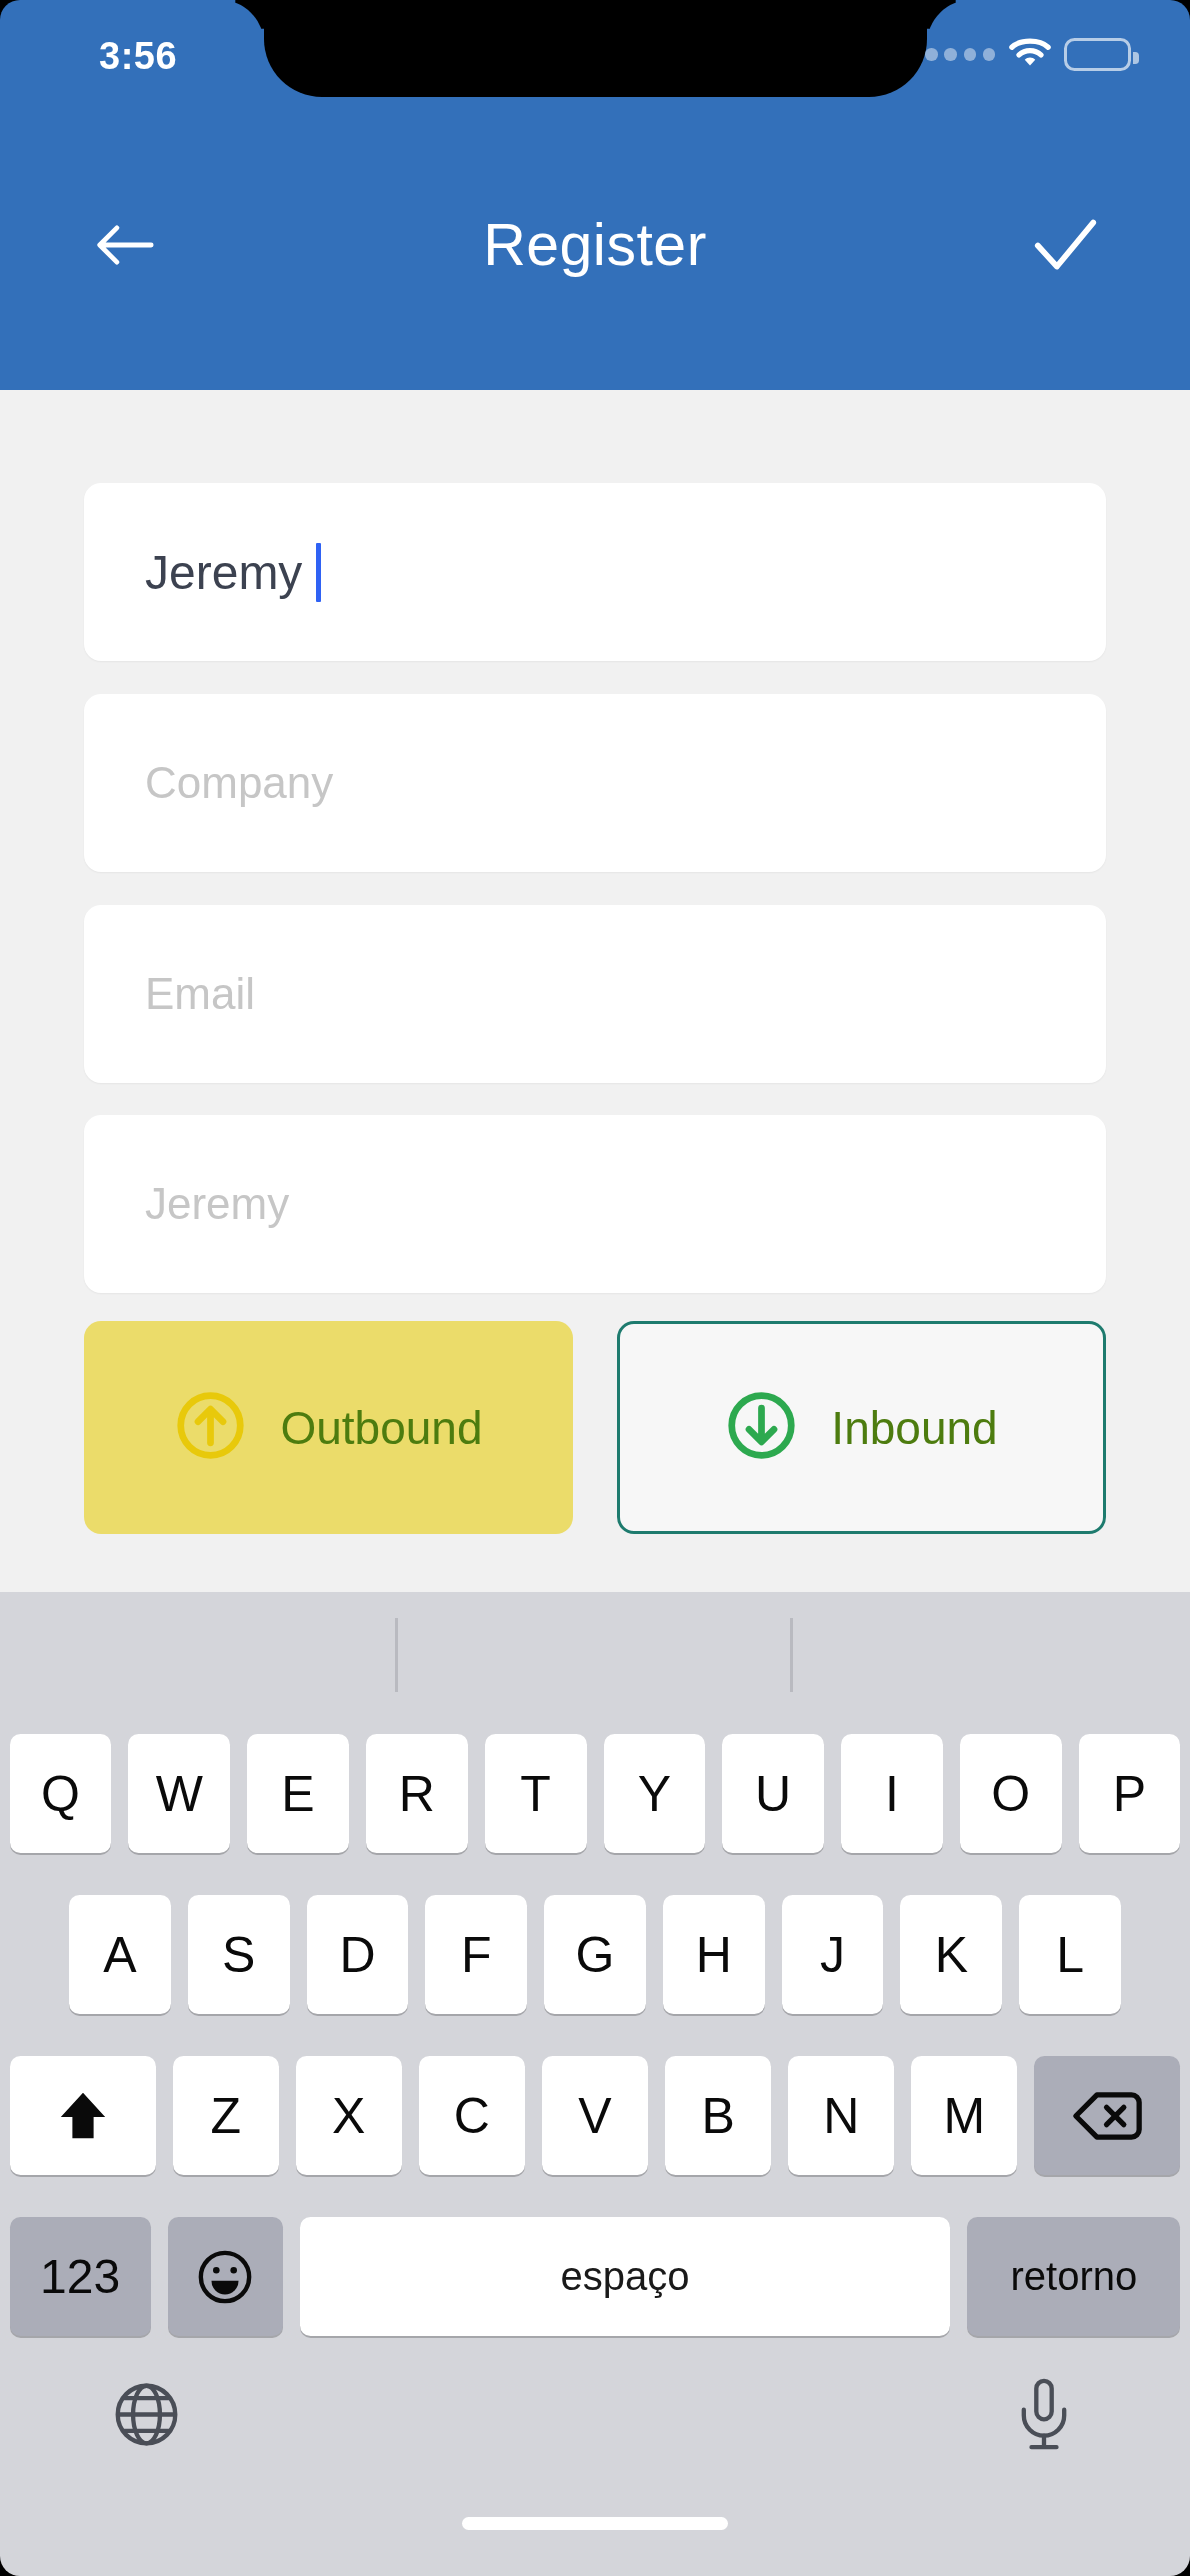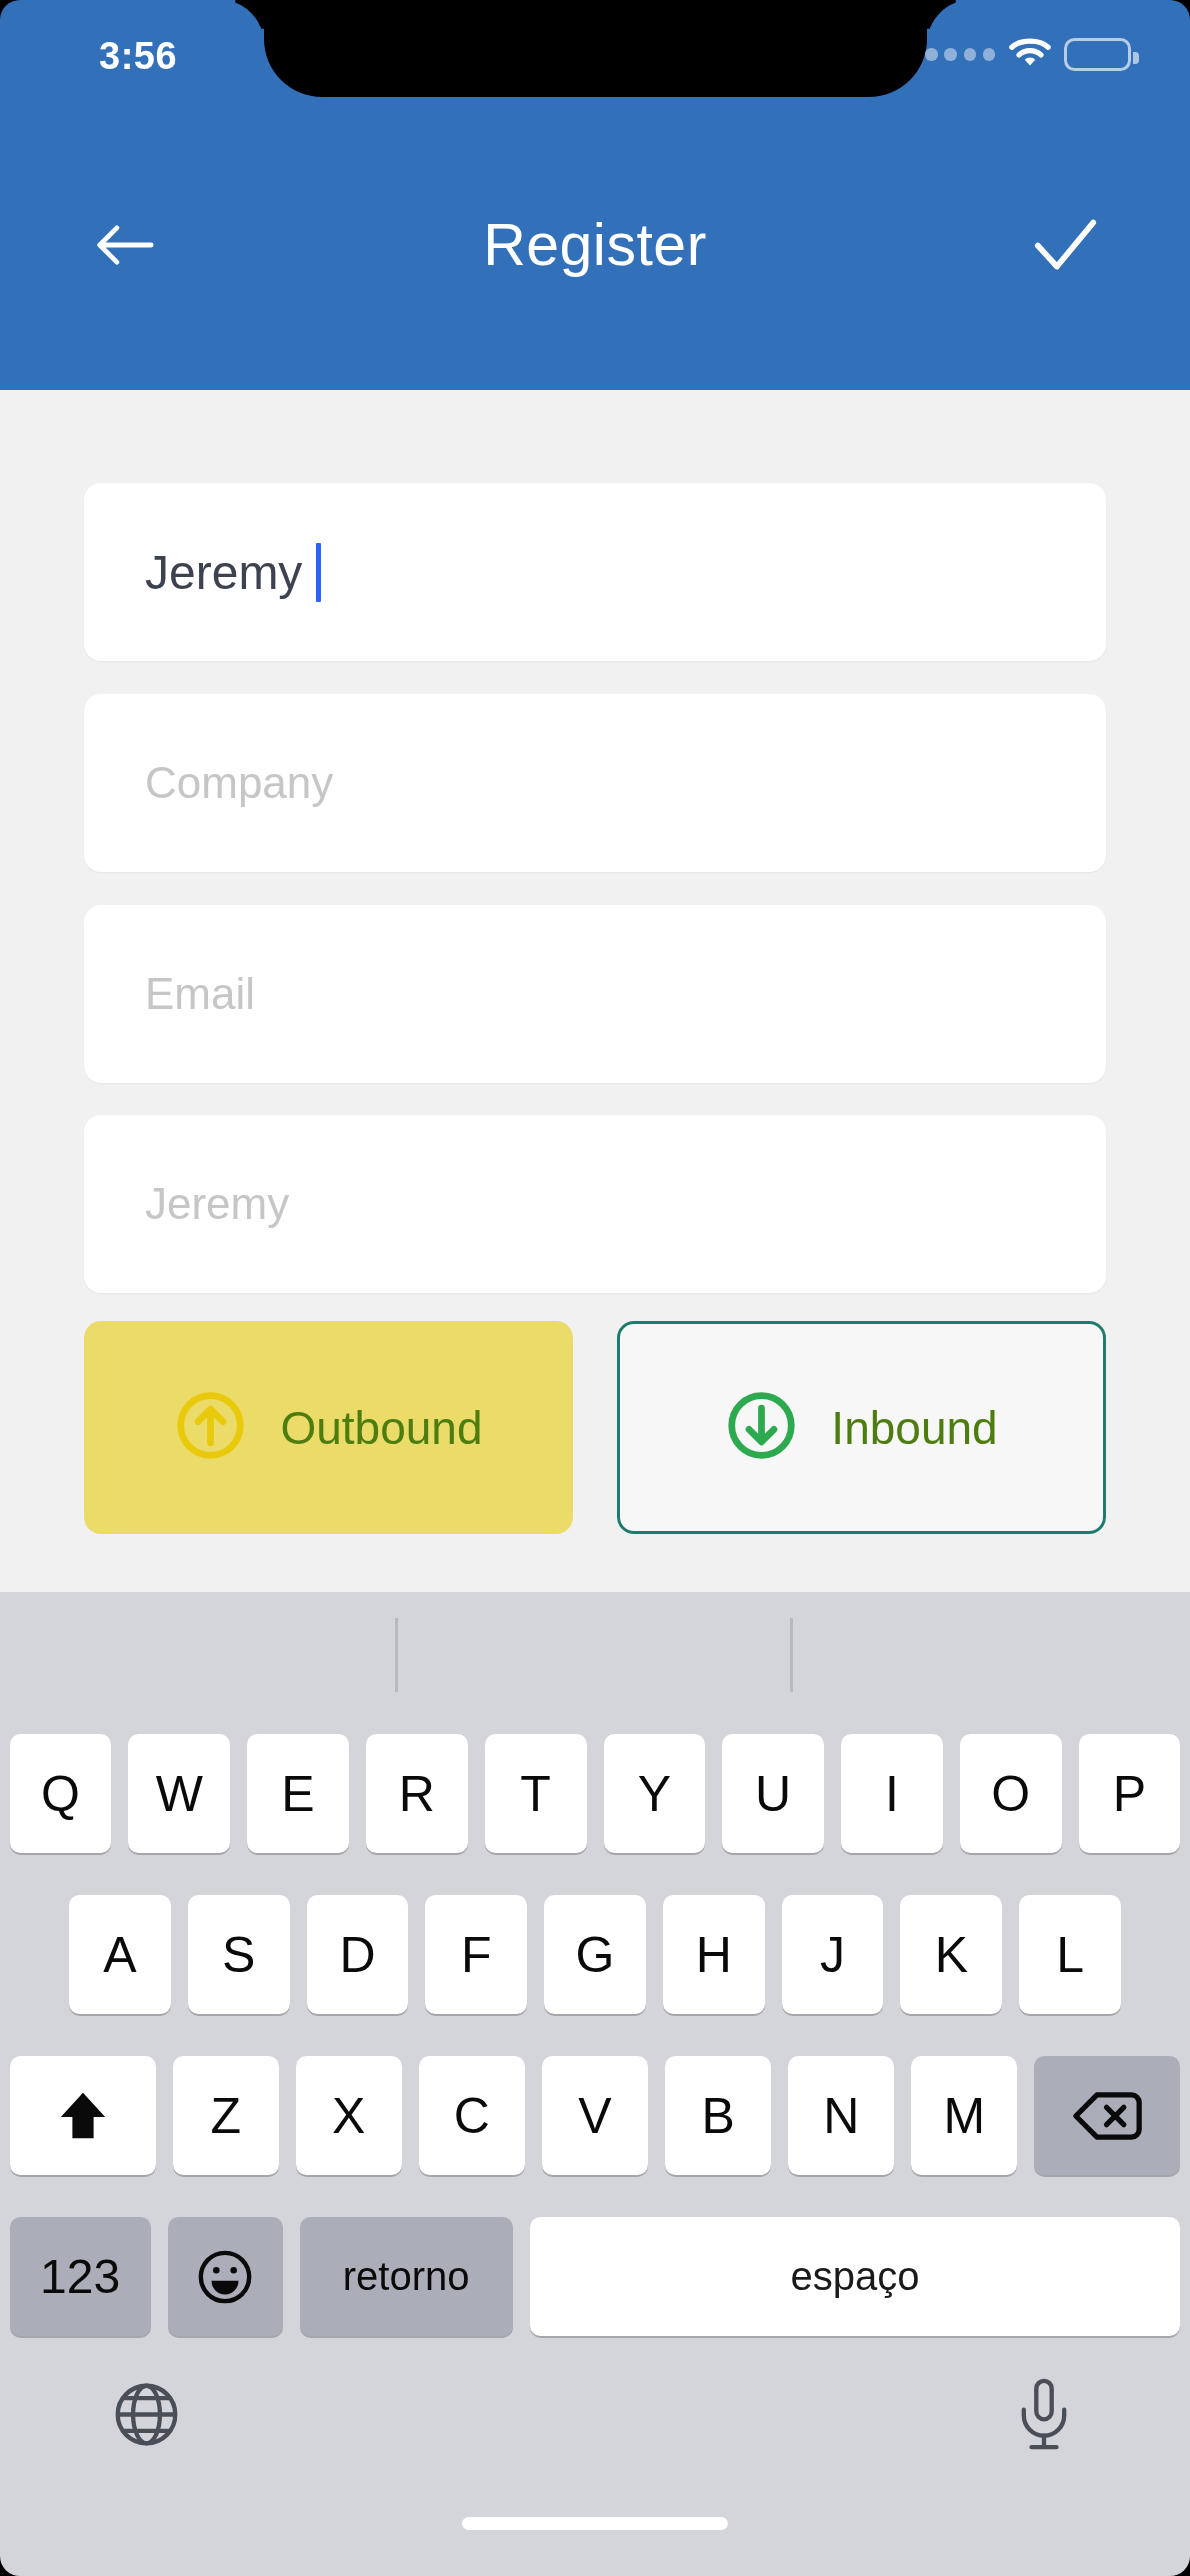--- a/index.html
+++ b/index.html
@@ -337,22 +337,22 @@
     <div class="krow r4">
       <div class="key k123 dark">123</div>
       <div class="key kemoji dark">
         <svg width="58" height="58" viewBox="0 0 60 60" fill="none">
           <circle cx="30" cy="30" r="25" stroke="#0A0A0A" stroke-width="4.5"></circle>
           <circle cx="21" cy="23" r="3.4" fill="#0A0A0A"></circle>
           <circle cx="39" cy="23" r="3.4" fill="#0A0A0A"></circle>
           <path d="M16 34 H44 A14 14 0 0 1 16 34 Z" fill="#0A0A0A"></path>
         </svg>
       </div>
+      <div class="key kspace">espaço</div>
       <div class="key kret dark">retorno</div>
-      <div class="key kspace">espaço</div>
     </div>
 
     <div class="kbbottom">
       <div class="globe-btn">
         <svg width="71" height="71" viewBox="0 0 74 74" fill="none">
           <circle cx="37" cy="37" r="30" stroke="#4A4E57" stroke-width="4.5"></circle>
           <ellipse cx="37" cy="37" rx="14" ry="30" stroke="#4A4E57" stroke-width="4.5"></ellipse>
           <path d="M7 37 H67 M12 20 H62 M12 54 H62" stroke="#4A4E57" stroke-width="4.5"></path>
         </svg>
       </div>

